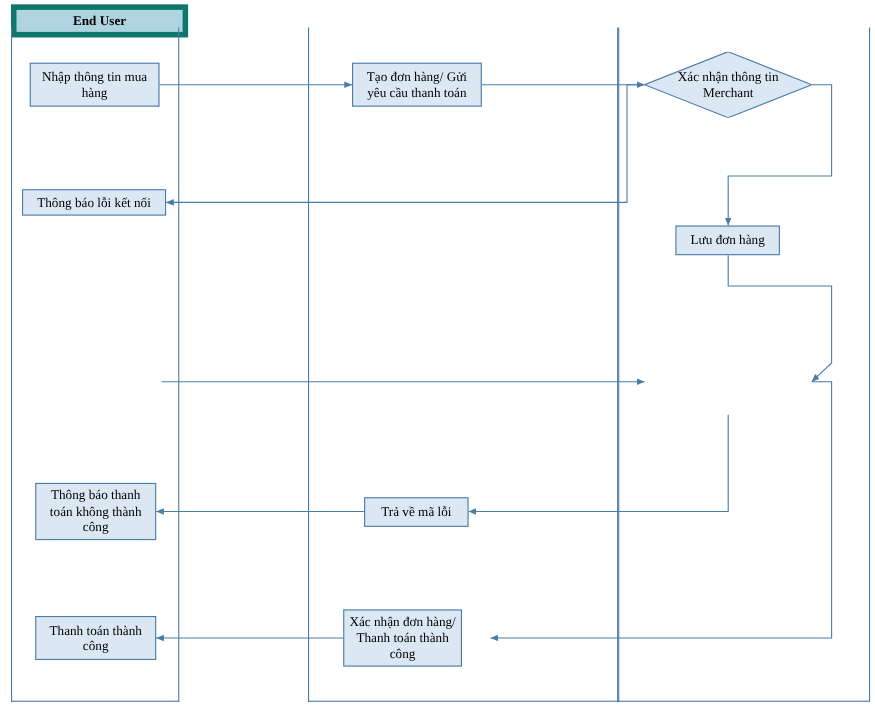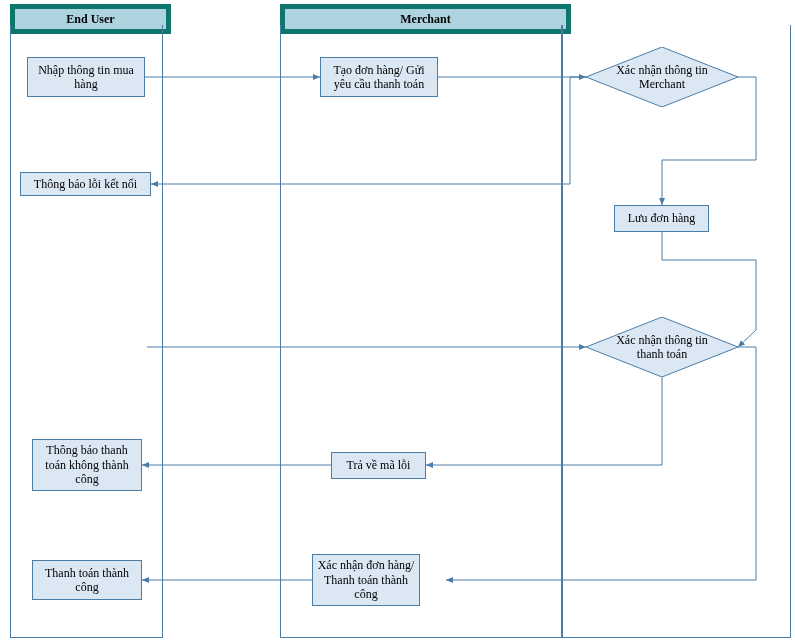--- a/index.html
+++ b/index.html
@@ -15,21 +15,20 @@
     align-items:center;justify-content:center;text-align:center;line-height:1.2;padding:0 24px;box-sizing:border-box}
   svg.conn{position:absolute;left:0;top:0;width:795px;height:643px;pointer-events:none}
   .arrow{stroke:#4a7ca8;stroke-width:1;fill:none}
 </style>
 </head>
 <body>
 
 <div class="canvas">
 
   <div class="lane-header" style="left:10px;top:4px;width:151px">End User</div>
-  <div class="lane-header" style="left:280px;top:4px;width:281px">Merchant</div>
 
   <div class="lane-border" style="left:10px;top:25px;width:151px;height:612px"></div>
   <div class="lane-border" style="left:280px;top:25px;width:281px;height:612px"></div>
   <div class="lane-border" style="left:561px;top:25px;width:228px;height:612px"></div>
 
   <div class="box" style="left:27px;top:57px;width:118px;height:40px">Nhập thông tin mua hàng</div>
   <div class="box" style="left:20px;top:172px;width:131px;height:24px">Thông báo lỗi kết nối</div>
   <div class="box" style="left:32px;top:439px;width:110px;height:52px">Thông báo thanh toán không thành công</div>
   <div class="box" style="left:32px;top:560px;width:110px;height:40px">Thanh toán thành công</div>
 
@@ -37,26 +36,20 @@
   <div class="box" style="left:331px;top:452px;width:95px;height:27px">Trả về mã lỗi</div>
   <div class="box" style="left:312px;top:554px;width:108px;height:52px">Xác nhận đơn hàng/ Thanh  toán thành công</div>
 
   <div class="box" style="left:614px;top:205px;width:95px;height:27px">Lưu đơn hàng</div>
 
   <div class="diamond" style="left:586px;top:47px;width:152px;height:60px">
     <svg width="152" height="60">
         <polygon points="76,0 152,30 76,60 0,30" fill="#dbe8f4" stroke="#4a7ca8" stroke-width="1"></polygon>
       </svg>
     <div class="label">Xác nhận thông tin Merchant</div>
-  </div>
-  <div class="diamond" style="left:586px;top:317px;width:152px;height:60px">
-    <svg width="152" height="60">
-        <polygon points="76,0 152,30 76,60 0,30" fill="#dbe8f4" stroke="#4a7ca8" stroke-width="1"></polygon>
-      </svg>
-    <div class="label">Xác nhận thông tin thanh toán</div>
   </div>
 
   <svg class="conn">
     <defs>
       <marker id="ah" markerWidth="8" markerHeight="8" refX="7" refY="3" orient="auto" markerUnits="userSpaceOnUse">
         <path d="M0,0 L7,3 L0,6 Z" fill="#4a7ca8"></path>
       </marker>
     </defs>
 
     <line class="arrow" x1="145" y1="77" x2="320" y2="77" marker-end="url(#ah)"></line>

